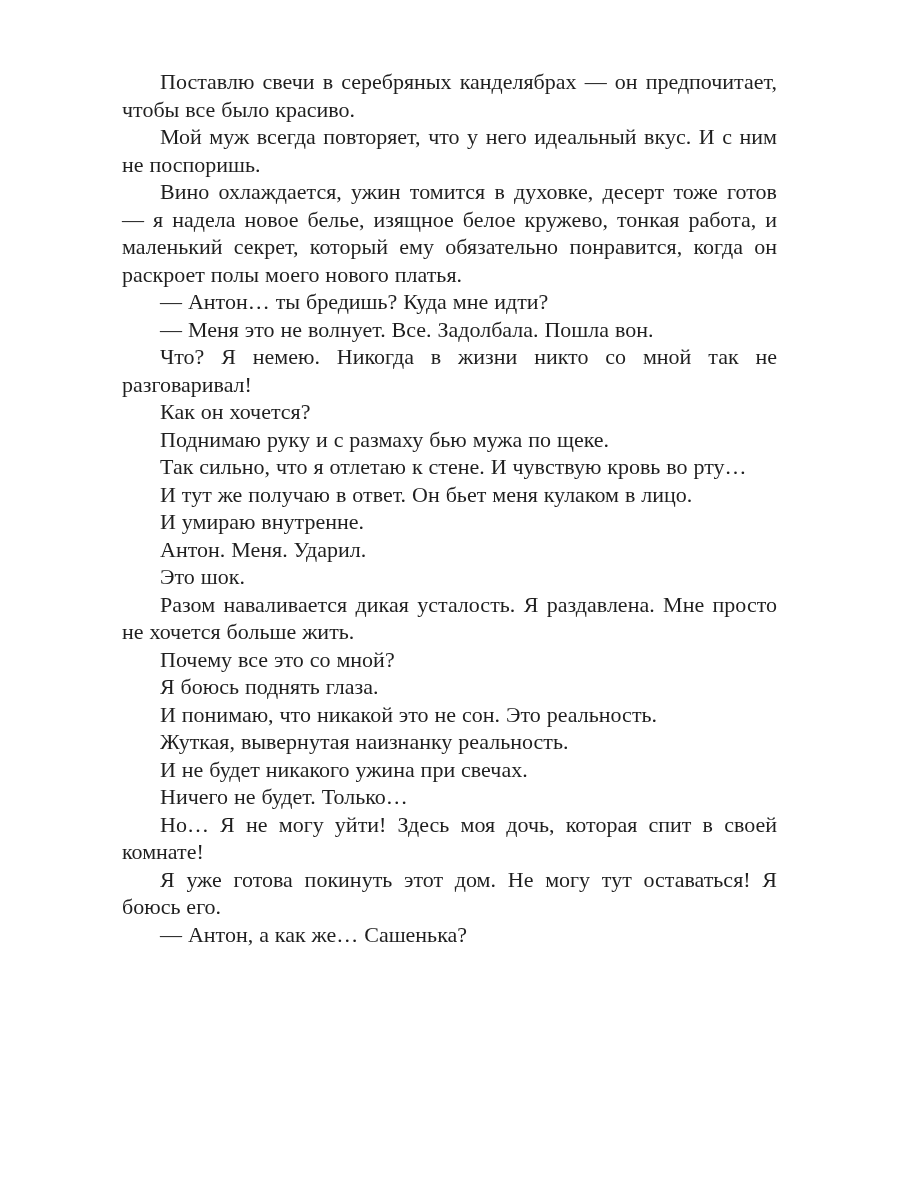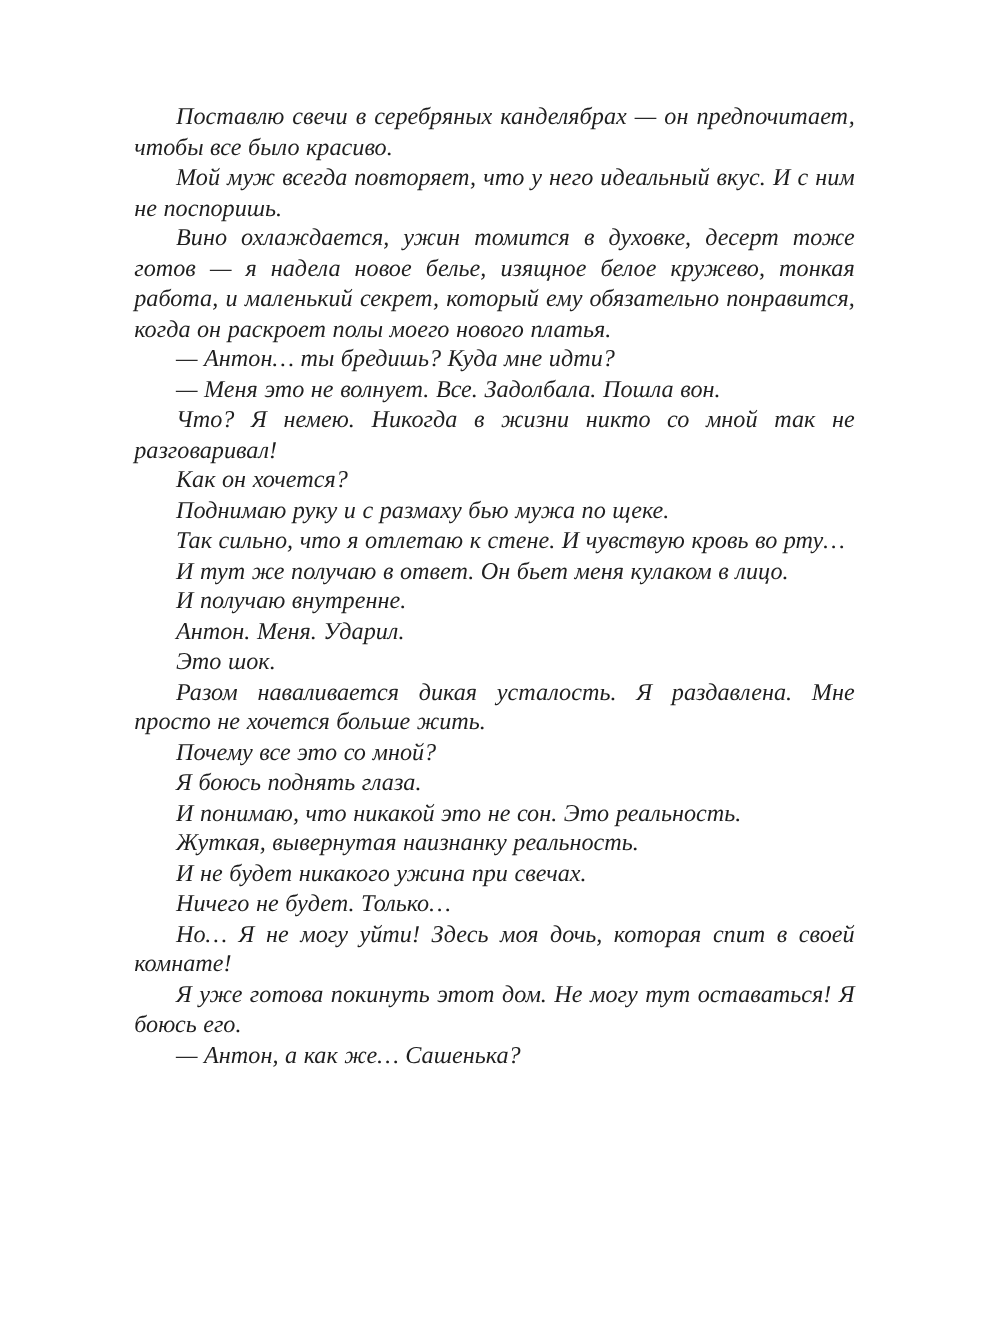--- a/index.html
+++ b/index.html
@@ -9,23 +9,22 @@
   }
   body {
     width: 900px;
     height: 1200px;
     overflow: hidden;
     position: relative;
   }
   .book-page {
     position: absolute;
     left: 122px;
-    top: 92px;
+    top: 68px;
     width: 655px;
-    font-style: italic;
   }
   .book-page p {
     margin: 0;
     padding: 0;
     font-family: "Liberation Serif", "DejaVu Serif", serif;
     font-size: 22px;
     line-height: 27.5px;
     color: #1f1f1f;
     text-align: justify;
     text-indent: 38px;
@@ -41,21 +40,21 @@
   <p>Поставлю свечи в серебряных канделябрах — он предпочитает, чтобы все было красиво.</p>
   <p>Мой муж всегда повторяет, что у него идеальный вкус. И с ним не поспоришь.</p>
   <p>Вино охлаждается, ужин томится в духовке, десерт тоже готов — я надела новое белье, изящное белое кружево, тонкая работа, и маленький секрет, который ему обязательно понравится, когда он раскроет полы моего нового платья.</p>
   <p>— Антон… ты бредишь? Куда мне идти?</p>
   <p>— Меня это не волнует. Все. Задолбала. Пошла вон.</p>
   <p>Что? Я немею. Никогда в жизни никто со мной так не разговаривал!</p>
   <p>Как он хочется?</p>
   <p>Поднимаю руку и с размаху бью мужа по щеке.</p>
   <p>Так сильно, что я отлетаю к стене. И чувствую кровь во рту…</p>
   <p>И тут же получаю в ответ. Он бьет меня кулаком в лицо.</p>
-  <p>И получаю внутренне.</p>
+  <p>И умираю внутренне.</p>
   <p>Антон. Меня. Ударил.</p>
   <p>Это шок.</p>
   <p>Разом наваливается дикая усталость. Я раздавлена. Мне просто не хочется больше жить.</p>
   <p>Почему все это со мной?</p>
   <p>Я боюсь поднять глаза.</p>
   <p>И понимаю, что никакой это не сон. Это реальность.</p>
   <p>Жуткая, вывернутая наизнанку реальность.</p>
   <p>И не будет никакого ужина при свечах.</p>
   <p>Ничего не будет. Только…</p>
   <p>Но… Я не могу уйти! Здесь моя дочь, которая спит в своей комнате!</p>

